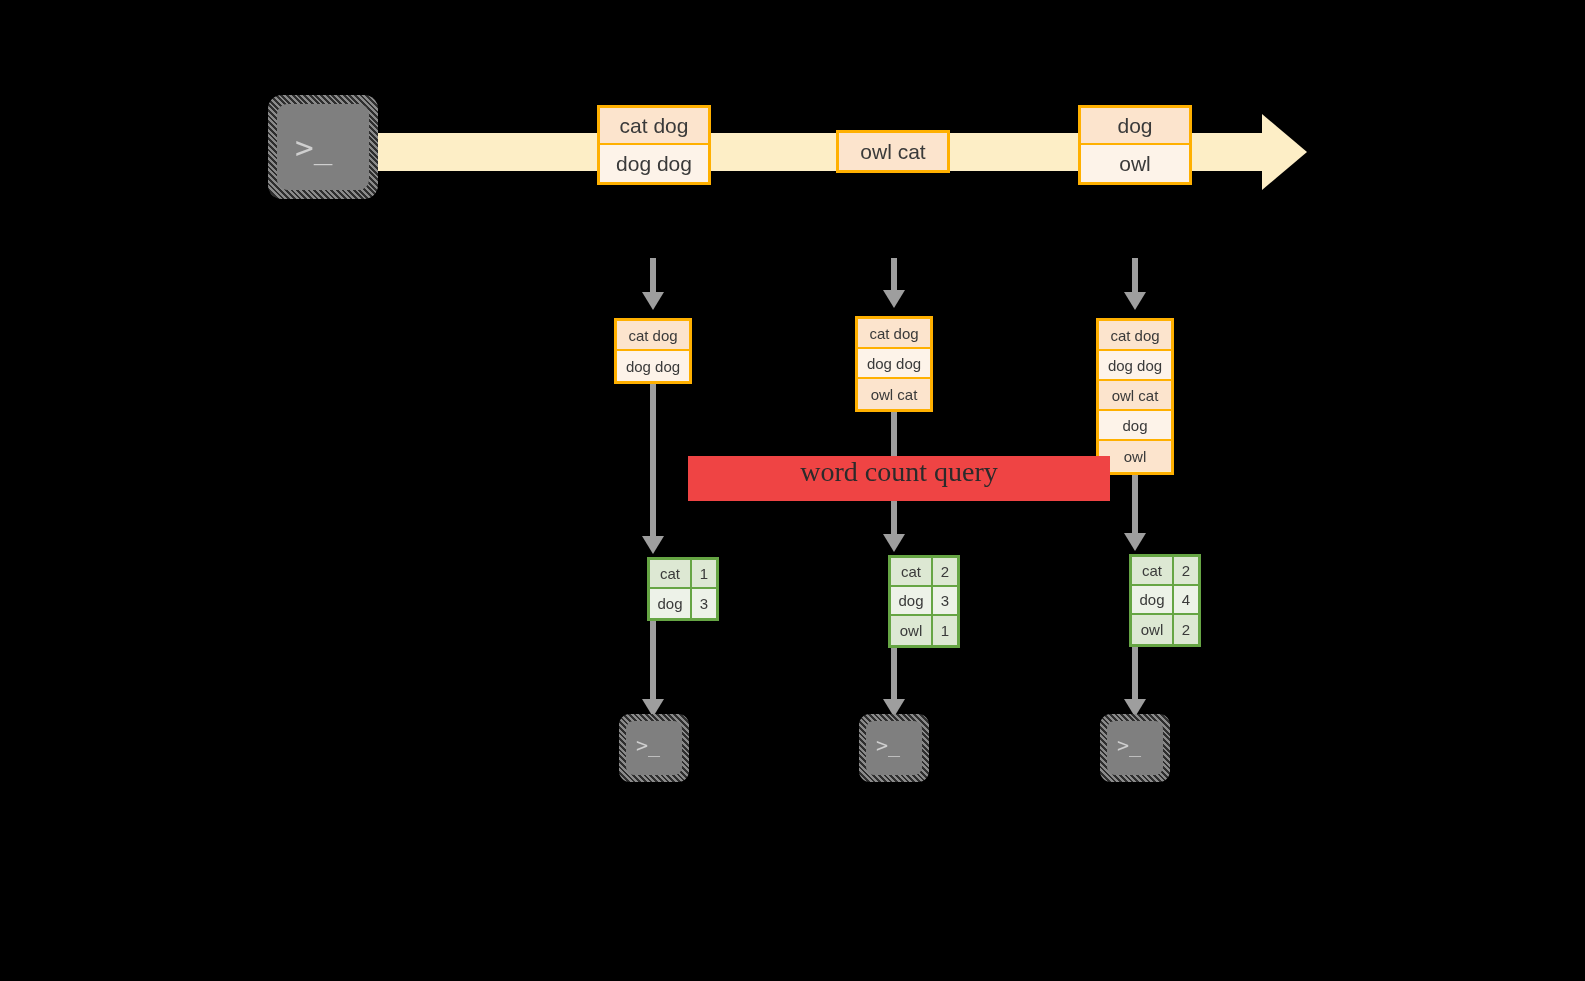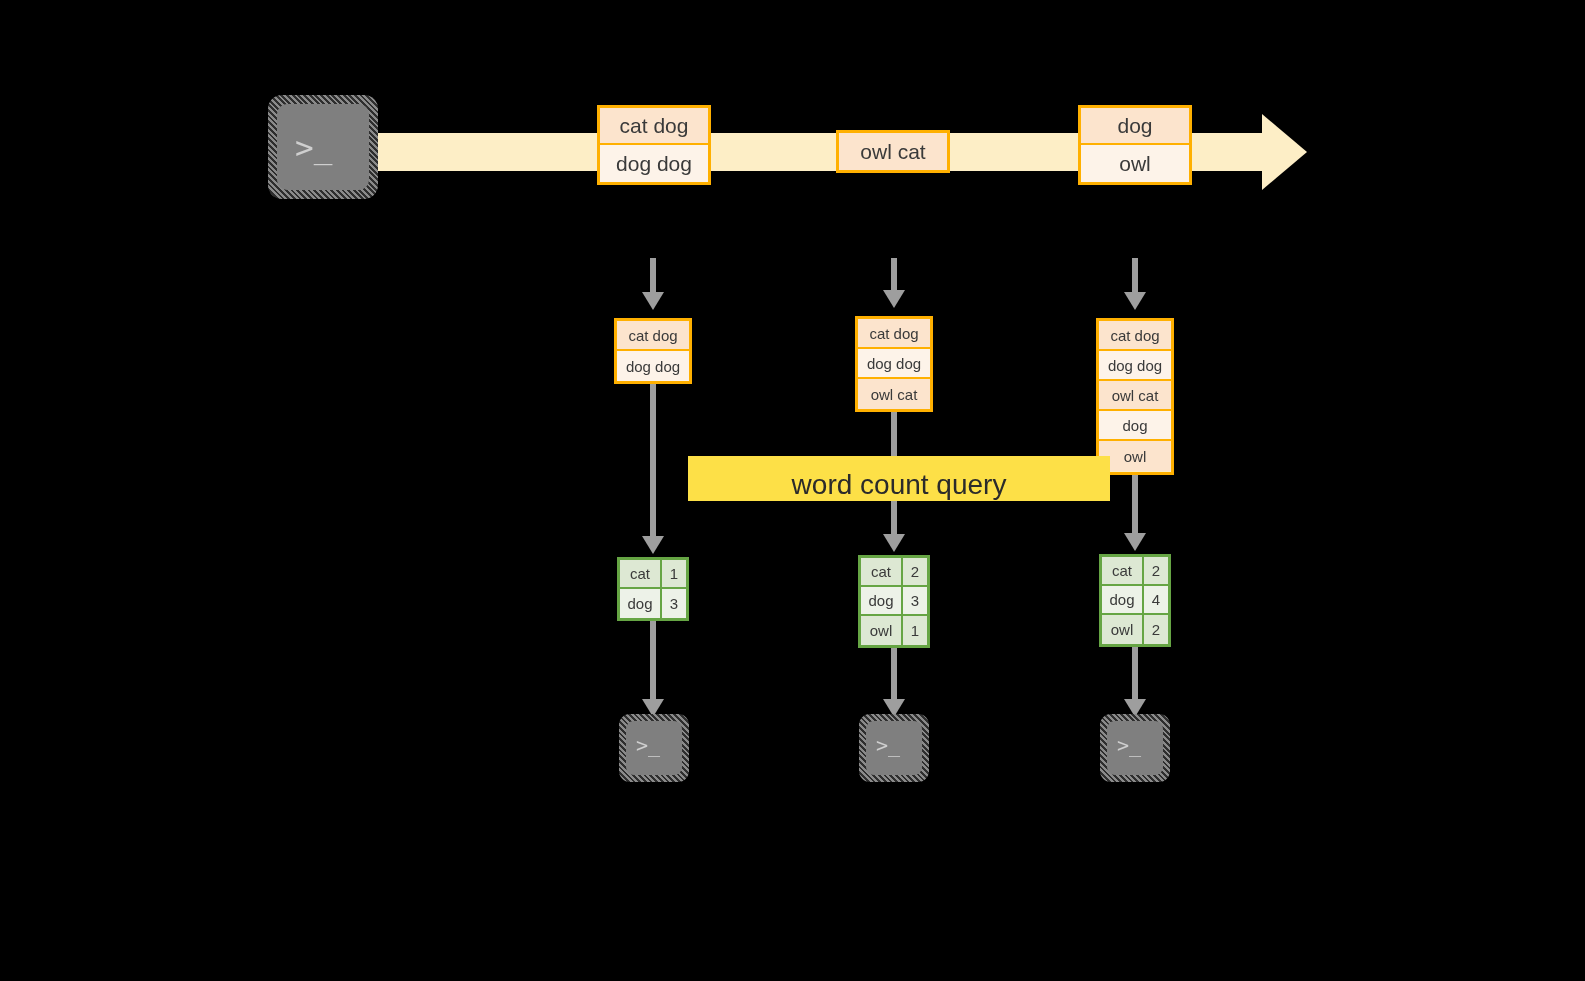--- a/index.html
+++ b/index.html
@@ -72,20 +72,21 @@
   }
   .rec:last-child { border-bottom: none; }
   .rec.shade-a { background: #fce4cd; }
   .rec.shade-b { background: #fdf3e9; }
 
   
   .kv-group {
     position: absolute;
     border: 3px solid #66a544;
     background: #f9a8d4;
+    margin-left: 30px;
   }
   .kv-row {
     display: flex;
     border-bottom: 2px solid #66a544;
   }
   .kv-row:last-child { border-bottom: none; }
   .kv-row.shade-a .kv-key, .kv-row.shade-a .kv-val { background: #dde8d3; }
   .kv-row.shade-b .kv-key, .kv-row.shade-b .kv-val { background: #edf2e8; }
   .kv-key {
     display: flex; align-items: center; justify-content: center;
@@ -113,26 +114,27 @@
     position: absolute;
     width: 0; height: 0;
     border-left: 11px solid transparent;
     border-right: 11px solid transparent;
     border-top: 18px solid #9e9e9e;
   }
 
   
   .label-band {
     position: absolute;
-    background: #fde047;
+    background: #ef4444;
     display: flex;
-    align-items: flex-end;
+    align-items: flex-start;
     justify-content: center;
     color: #2b2b2b;
     white-space: nowrap;
+    font-family: Liberation Serif, serif;
   }
   .label-band .band-text { opacity: 1; }
 </style>
 </head>
 <body>
 
 <div id="stage">
 
   <div class="stream-band" style="left:368px; top:133px; width:232px; height:38px;"></div>
   <div class="stream-band" style="left:710px; top:133px; width:126px; height:38px;"></div>

